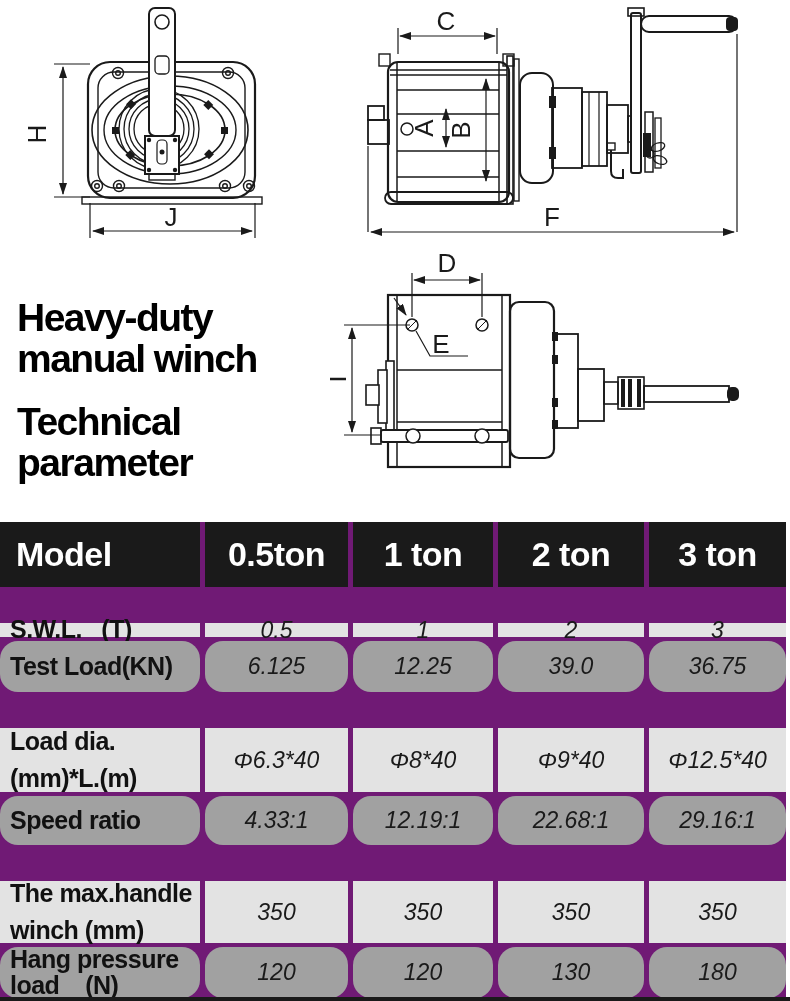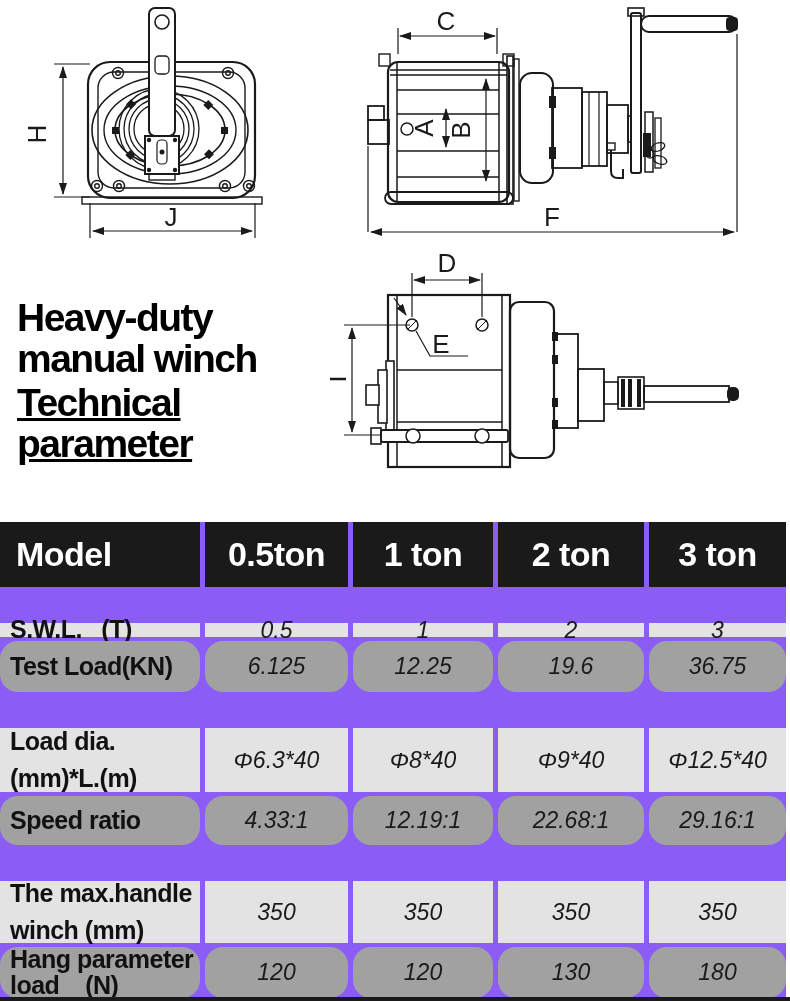--- a/index.html
+++ b/index.html
@@ -8,26 +8,26 @@
 
   svg.drawings{position:absolute;left:0;top:0;}
   svg.drawings .ln{stroke:var(--line-color,#1a1a1a);fill:none;}
   svg.drawings .fillw{fill:#fff;}
   svg.drawings .filld{fill:var(--line-color,#1a1a1a);stroke:none;}
   svg.drawings text{font-family:"Liberation Sans",sans-serif;font-size:26px;fill:var(--line-color,#1a1a1a);}
 
   .title-block{position:absolute;left:17px;color:#000000;font-weight:700;
                font-size:39px;line-height:41px;letter-spacing:-1.5px;}
   #product-title{top:297px;}
-  #section-title{top:382px;text-decoration:underline;}
+  #section-title{top:401px;}
 
   .spec-table{position:absolute;left:0;top:522px;width:786px;display:grid;
               grid-template-columns:200px 143px 140px 146px 137px;
               grid-template-rows:65px 46px 51px 96px 49px 94px 51px;
-              gap:4px 5px;background:#8b5cf6;}
+              gap:4px 5px;background:#701a75;}
   .cell{display:flex;align-items:center;}
   .cell.h{background:var(--header-bg,#1a1a1a);color:#fff;font-weight:700;font-size:34px;letter-spacing:-0.5px;}
   .cell.h.model{padding-left:16px;}
   .cell.h.val{justify-content:center;}
   .cell.label{flex-direction:column;align-items:flex-start;justify-content:center;
               padding-left:10px;font-weight:700;font-size:25px;letter-spacing:-0.5px;
               color:#111;white-space:pre;line-height:1.5;}
   .cell.label.tight{line-height:1.02;}
   .cell.value{justify-content:center;font-size:23px;color:#1a1a1a;font-style:italic;}
   .light{background:var(--row-light-bg,#e3e3e3);margin-top:32px;}
@@ -241,21 +241,21 @@
     <div class="cell value light">0.5</div>
     <div class="cell value light">1</div>
     <div class="cell value light">2</div>
     <div class="cell value light">3</div>
 
     <div class="cell label dark">
       <span>Test Load(KN)</span>
     </div>
     <div class="cell value dark">6.125</div>
     <div class="cell value dark">12.25</div>
-    <div class="cell value dark">19.6</div>
+    <div class="cell value dark">39.0</div>
     <div class="cell value dark">36.75</div>
 
     <div class="cell label light">
       <span>Load dia.</span>
       <span>(mm)*L.(m)</span>
     </div>
     <div class="cell value light">Φ6.3*40</div>
     <div class="cell value light">Φ8*40</div>
     <div class="cell value light">Φ9*40</div>
     <div class="cell value light">Φ12.5*40</div>
@@ -271,21 +271,21 @@
     <div class="cell label light">
       <span>The max.handle</span>
       <span>winch (mm)</span>
     </div>
     <div class="cell value light">350</div>
     <div class="cell value light">350</div>
     <div class="cell value light">350</div>
     <div class="cell value light">350</div>
 
     <div class="cell label dark tight">
-      <span>Hang parameter</span>
+      <span>Hang pressure</span>
       <span>load    (N)</span>
     </div>
     <div class="cell value dark">120</div>
     <div class="cell value dark">120</div>
     <div class="cell value dark">130</div>
     <div class="cell value dark">180</div>
   </div>
 
   <div class="bottom-bar"></div>
 </div>

